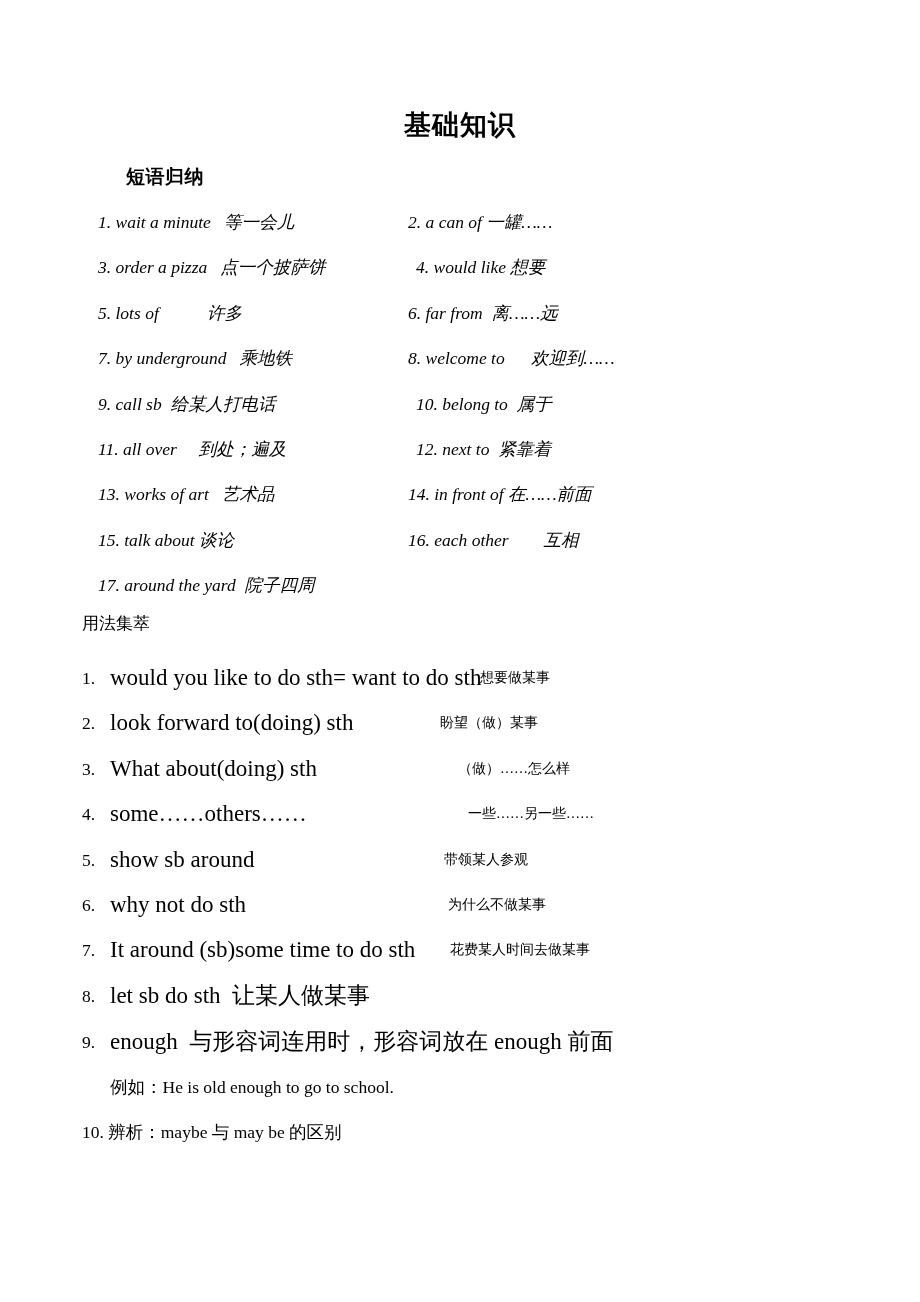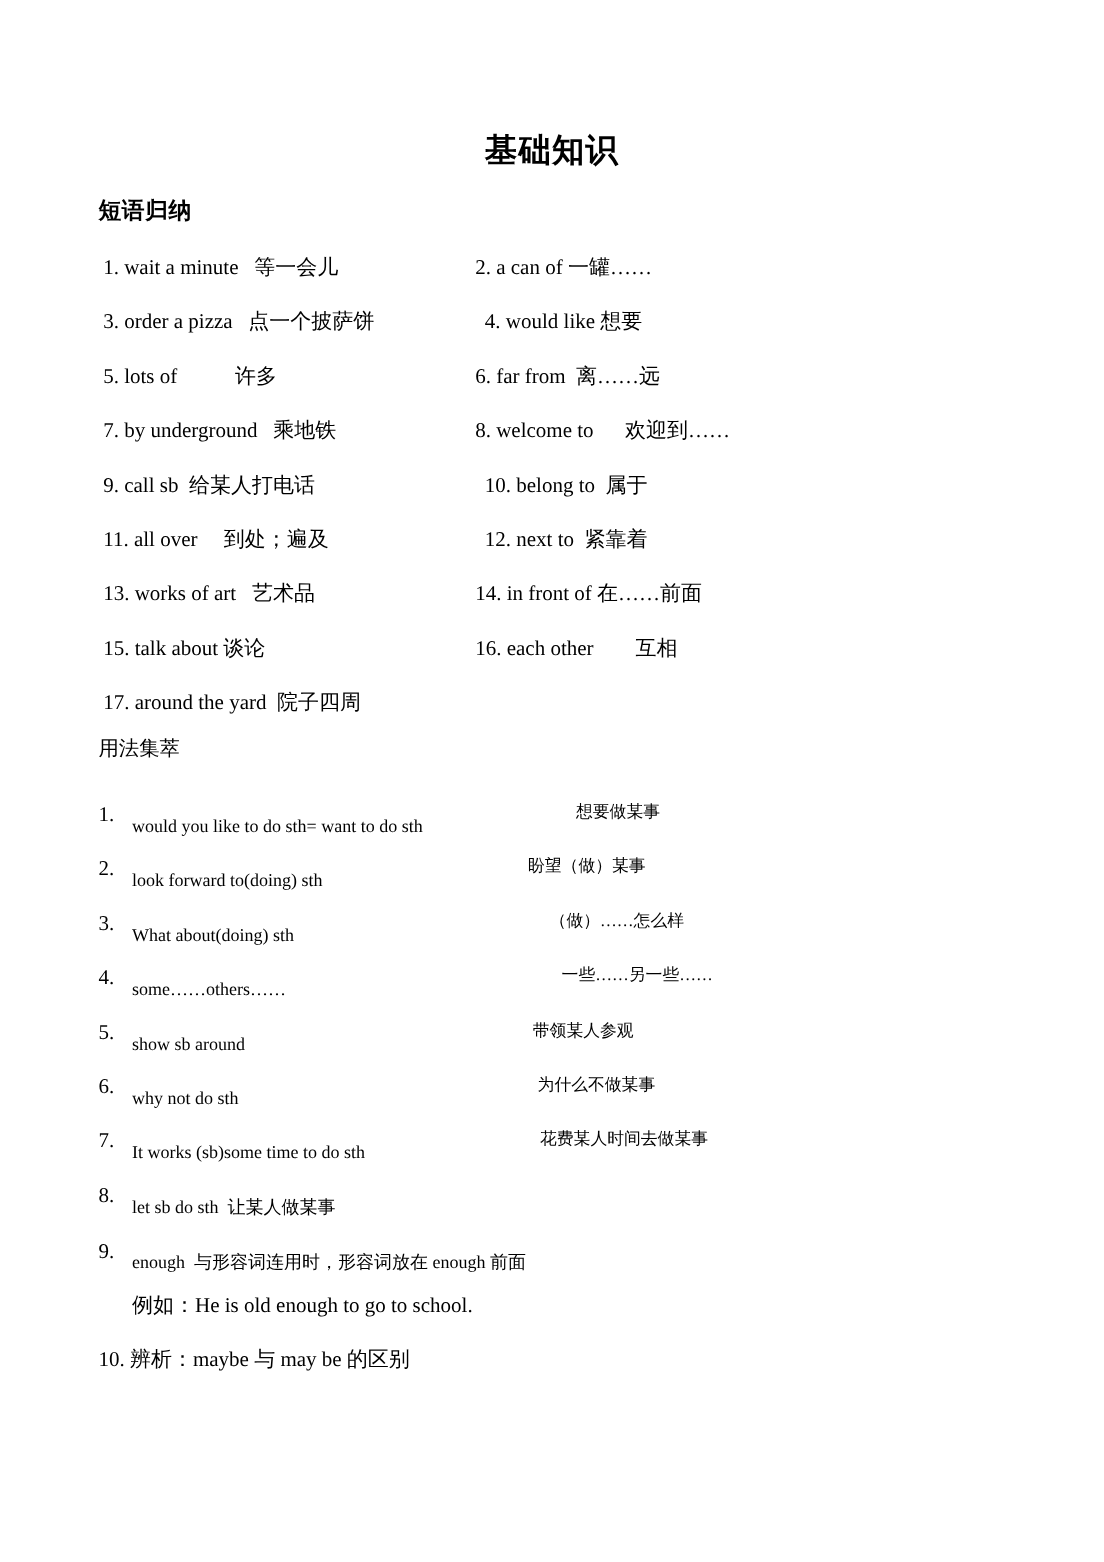--- a/index.html
+++ b/index.html
@@ -51,23 +51,24 @@
     position: absolute;
     left: 82px;
     font-size: 17px;
     font-weight: normal;
     line-height: 24px;
   }
 
   
   .phrase-row {
     position: absolute;
-    left: 4px;
+    left: 16px;
     width: 756px;
     height: 24px;
+    font-style: italic;
   }
   .phrase-left {
     position: absolute;
     left: 82px;
     top: 0;
     font-size: 17.5px;
     line-height: 24px;
     white-space: pre;
   }
   .phrase-right {
@@ -89,22 +90,22 @@
     position: absolute;
     left: 82px;
     top: 0;
     font-size: 17.5px;
     line-height: 24px;
     white-space: pre;
   }
   .usage-en {
     position: absolute;
     left: 110px;
-    top: 11px;
-    font-size: 15px;
+    top: 0;
+    font-size: 23px;
     line-height: 24px;
     white-space: pre;
     text-align: center;
   }
   .usage-cn {
     position: absolute;
     top: 0;
     font-size: 14px;
     line-height: 24px;
     white-space: pre;
@@ -124,21 +125,21 @@
     white-space: pre;
   }
 </style>
 </head>
 <body>
 
 <div class="page">
 
   <div class="doc-title">基础知识</div>
 
-  <div class="section-heading-bold" id="heading-phrases" style="top: 164px;">短语归纳</div>
+  <div class="section-heading-bold" id="heading-phrases" style="top: 164px; margin-left: 44px;">短语归纳</div>
 
   <div id="phrase-rows">
       <div class="phrase-row" style="top: 210px;">
         <span class="phrase-left">1. wait a minute   等一会儿</span>
         <span class="phrase-right" style="left: 392px;">2. a can of 一罐……</span>
       </div>
       <div class="phrase-row" style="top: 255.4px;">
         <span class="phrase-left">3. order a pizza   点一个披萨饼</span>
         <span class="phrase-right" style="left: 400px;">4. would like 想要</span>
       </div>
@@ -199,21 +200,21 @@
         <span class="usage-en">show sb around</span>
         <span class="usage-cn" style="left: 444px;">带领某人参观</span>
       </div>
       <div class="usage-row" style="top: 893px;">
         <span class="usage-num">6.</span>
         <span class="usage-en">why not do sth</span>
         <span class="usage-cn" style="left: 448px;">为什么不做某事</span>
       </div>
       <div class="usage-row" style="top: 938.4px;">
         <span class="usage-num">7.</span>
-        <span class="usage-en">It works (sb)some time to do sth</span>
+        <span class="usage-en">It around (sb)some time to do sth</span>
         <span class="usage-cn" style="left: 450px;">花费某人时间去做某事</span>
       </div>
       <div class="usage-row" style="top: 983.8px;">
         <span class="usage-num">8.</span>
         <span class="usage-en">let sb do sth  让某人做某事</span>
       </div>
     </div>
 
   <div class="usage-row" id="note-row" style="top: 1030px;">
     <span class="usage-num">9.</span>

